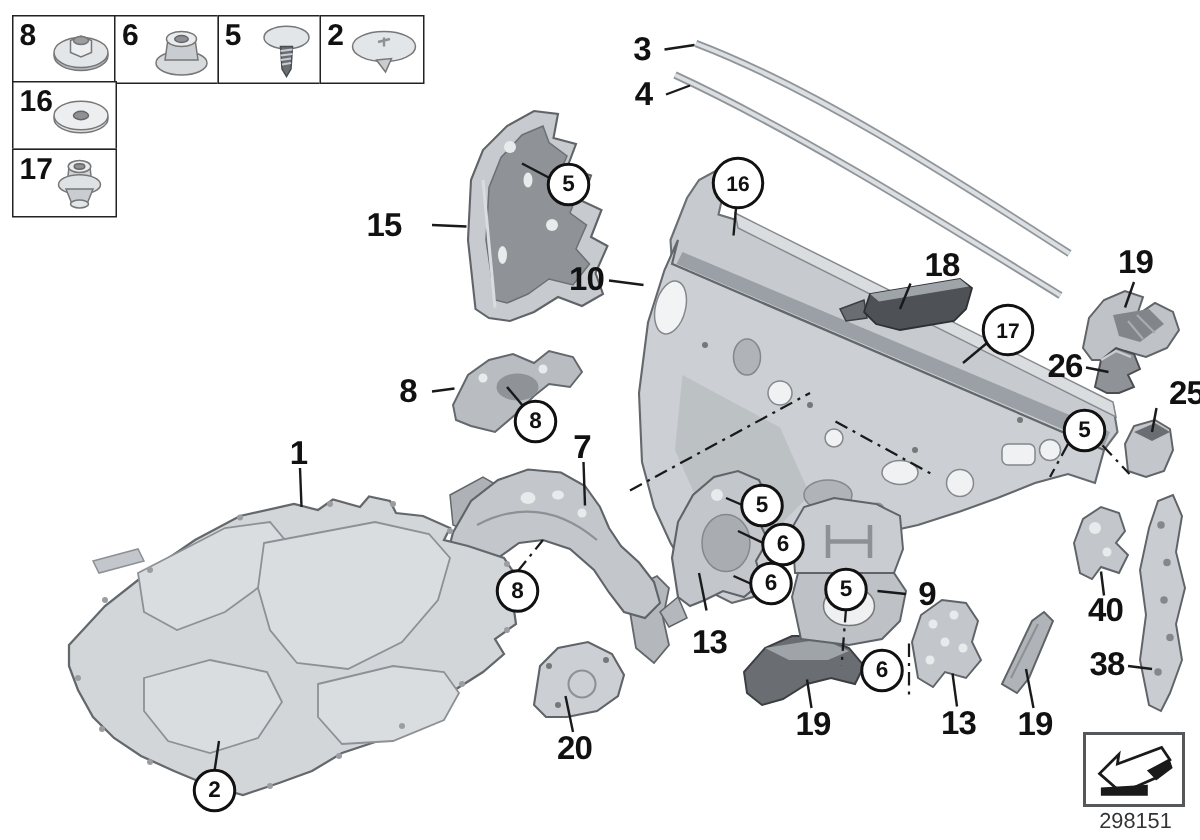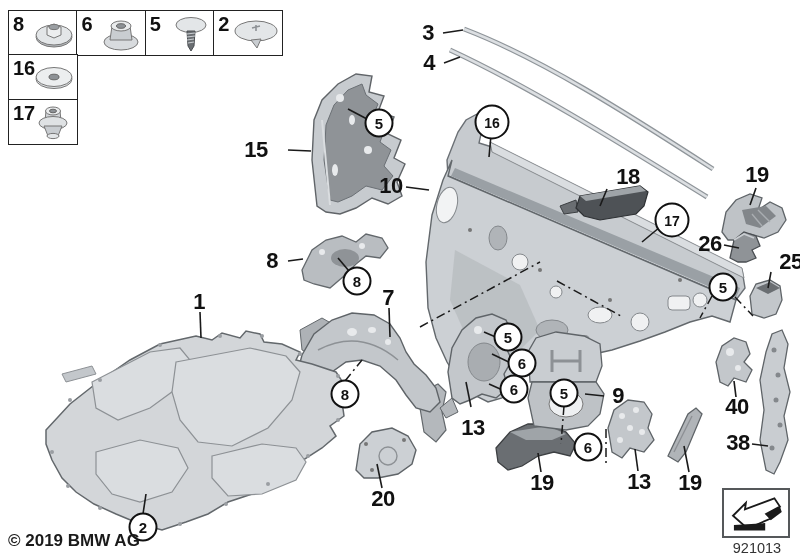--- a/index.html
+++ b/index.html
@@ -334,24 +334,23 @@
   <div class="circ" style="left:723px;top:287px">5</div>
   <div class="circ" style="left:357px;top:281px">8</div>
   <div class="circ" style="left:345px;top:394px">8</div>
   <div class="circ" style="left:508px;top:337px">5</div>
   <div class="circ" style="left:522px;top:363px">6</div>
   <div class="circ" style="left:514px;top:389px">6</div>
   <div class="circ" style="left:564px;top:393px">5</div>
   <div class="circ" style="left:588px;top:447px">6</div>
   <div class="circ" style="left:143px;top:527px">2</div>
 
-  <div id="copyright">© 2019 BMW AG</div>
 
   <div id="dirbox">
     <svg width="64" height="46" viewBox="0 0 68 50">
       <path d="M9,28 L23,14 L22,21 L54,9 L60,18 L45,26 L50,31 L25,42 Z" fill="#ffffff" stroke="#1a1a1a" stroke-width="2"></path>
       <path d="M45,26 L60,18 L62,24 L50,33 Z" fill="#1a1a1a"></path>
       <path d="M10,38 L44,36 L44,44 L10,44 Z" fill="#1a1a1a"></path>
     </svg>
   </div>
-  <div id="dircode">921013</div>
+  <div id="dircode">298151</div>
 
 </div>
 
 </body></html>

